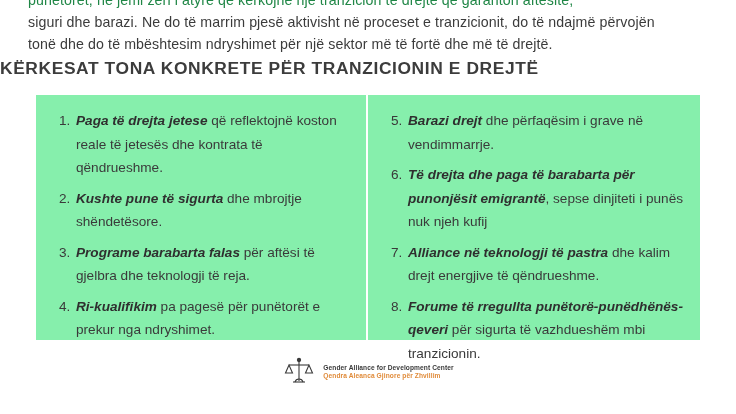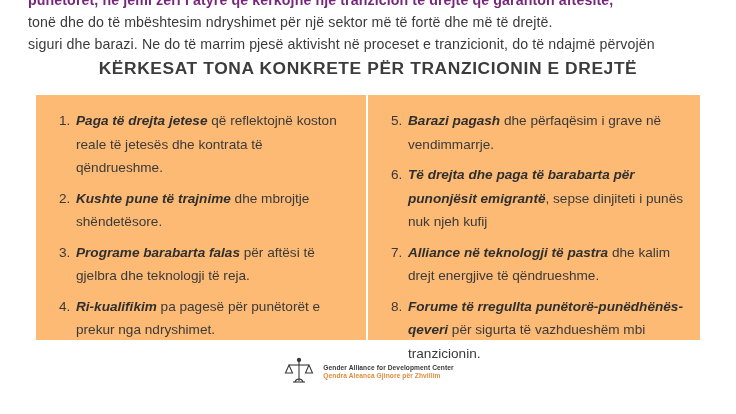--- a/index.html
+++ b/index.html
@@ -29,49 +29,48 @@
     width: 686px;
     color: #3b3b3b;
     font-size: 14.2px;
     line-height: 22px;
     letter-spacing: 0.1px;
   }
   .intro .cut-line {
     display: block;
     height: 11px;
     overflow: hidden;
-    color: #701a75;
+    color: #15803d;
     opacity: 0.95;
-    font-weight: bold;
   }
   .intro .cut-line span {
     display: block;
     position: relative;
     top: -11px;
   }
 
   .section-title {
     position: absolute;
     left: 0;
     top: 58px;
     width: 736px;
-    text-align: center;
+    text-align: left;
     font-size: 17.4px;
     font-weight: bold;
     color: #3c3c3c;
     letter-spacing: 0.6px;
   }
 
   .panel {
     position: absolute;
     left: 36px;
     top: 95px;
     width: 664px;
     height: 245px;
-    background: #fdba74;
+    background: #86efac;
     display: flex;
     box-sizing: border-box;
   }
   .col {
     box-sizing: border-box;
     padding: 14px 16px 10px 14px;
     width: 50%;
   }
   .col-left {
     border-right: 2px solid #ffffff;
@@ -137,38 +136,38 @@
 </style>
 </head>
 <body>
 
 <div class="page">
 
   <div class="intro">
     <span class="cut-line">
         <span>punëtorët, ne jemi zëri i atyre që kërkojnë një tranzicion të drejtë që garanton aftësitë,</span>
       </span>
+    <div>siguri dhe barazi. Ne do të marrim pjesë aktivisht në proceset e tranzicionit, do të ndajmë përvojën</div>
     <div>tonë dhe do të mbështesim ndryshimet për një sektor më të fortë dhe më të drejtë.</div>
-    <div>siguri dhe barazi. Ne do të marrim pjesë aktivisht në proceset e tranzicionit, do të ndajmë përvojën</div>
   </div>
 
   <div class="section-title">KËRKESAT TONA KONKRETE PËR TRANZICIONIN E DREJTË</div>
 
   <div class="panel">
     <div class="col col-left">
       <ol start="1">
         <li><b>Paga të drejta jetese</b><span> që reflektojnë koston reale të jetesës dhe kontrata të qëndrueshme.</span></li>
-        <li><b>Kushte pune të trajnime</b><span> dhe mbrojtje shëndetësore.</span></li>
+        <li><b>Kushte pune të sigurta</b><span> dhe mbrojtje shëndetësore.</span></li>
         <li><b>Programe barabarta falas</b><span> për aftësi të gjelbra dhe teknologji të reja.</span></li>
         <li><b>Ri-kualifikim</b><span> pa pagesë për punëtorët e prekur nga ndryshimet.</span></li>
       </ol>
     </div>
     <div class="col col-right">
       <ol start="5">
-        <li><b>Barazi pagash</b><span> dhe përfaqësim i grave në vendimmarrje.</span></li>
+        <li><b>Barazi drejt</b><span> dhe përfaqësim i grave në vendimmarrje.</span></li>
         <li><b>Të drejta dhe paga të barabarta për punonjësit emigrantë</b><span>, sepse dinjiteti i punës nuk njeh kufij</span></li>
         <li><b>Alliance në teknologji të pastra</b><span> dhe kalim drejt energjive të qëndrueshme.</span></li>
         <li><b>Forume të rregullta punëtorë-punëdhënës-qeveri</b><span> për sigurta të vazhdueshëm mbi tranzicionin.</span></li>
       </ol>
     </div>
   </div>
 
   <div class="logo-area">
     <div class="logo-mark">
       <svg width="32" height="32" viewBox="0 0 32 32" aria-hidden="true">

